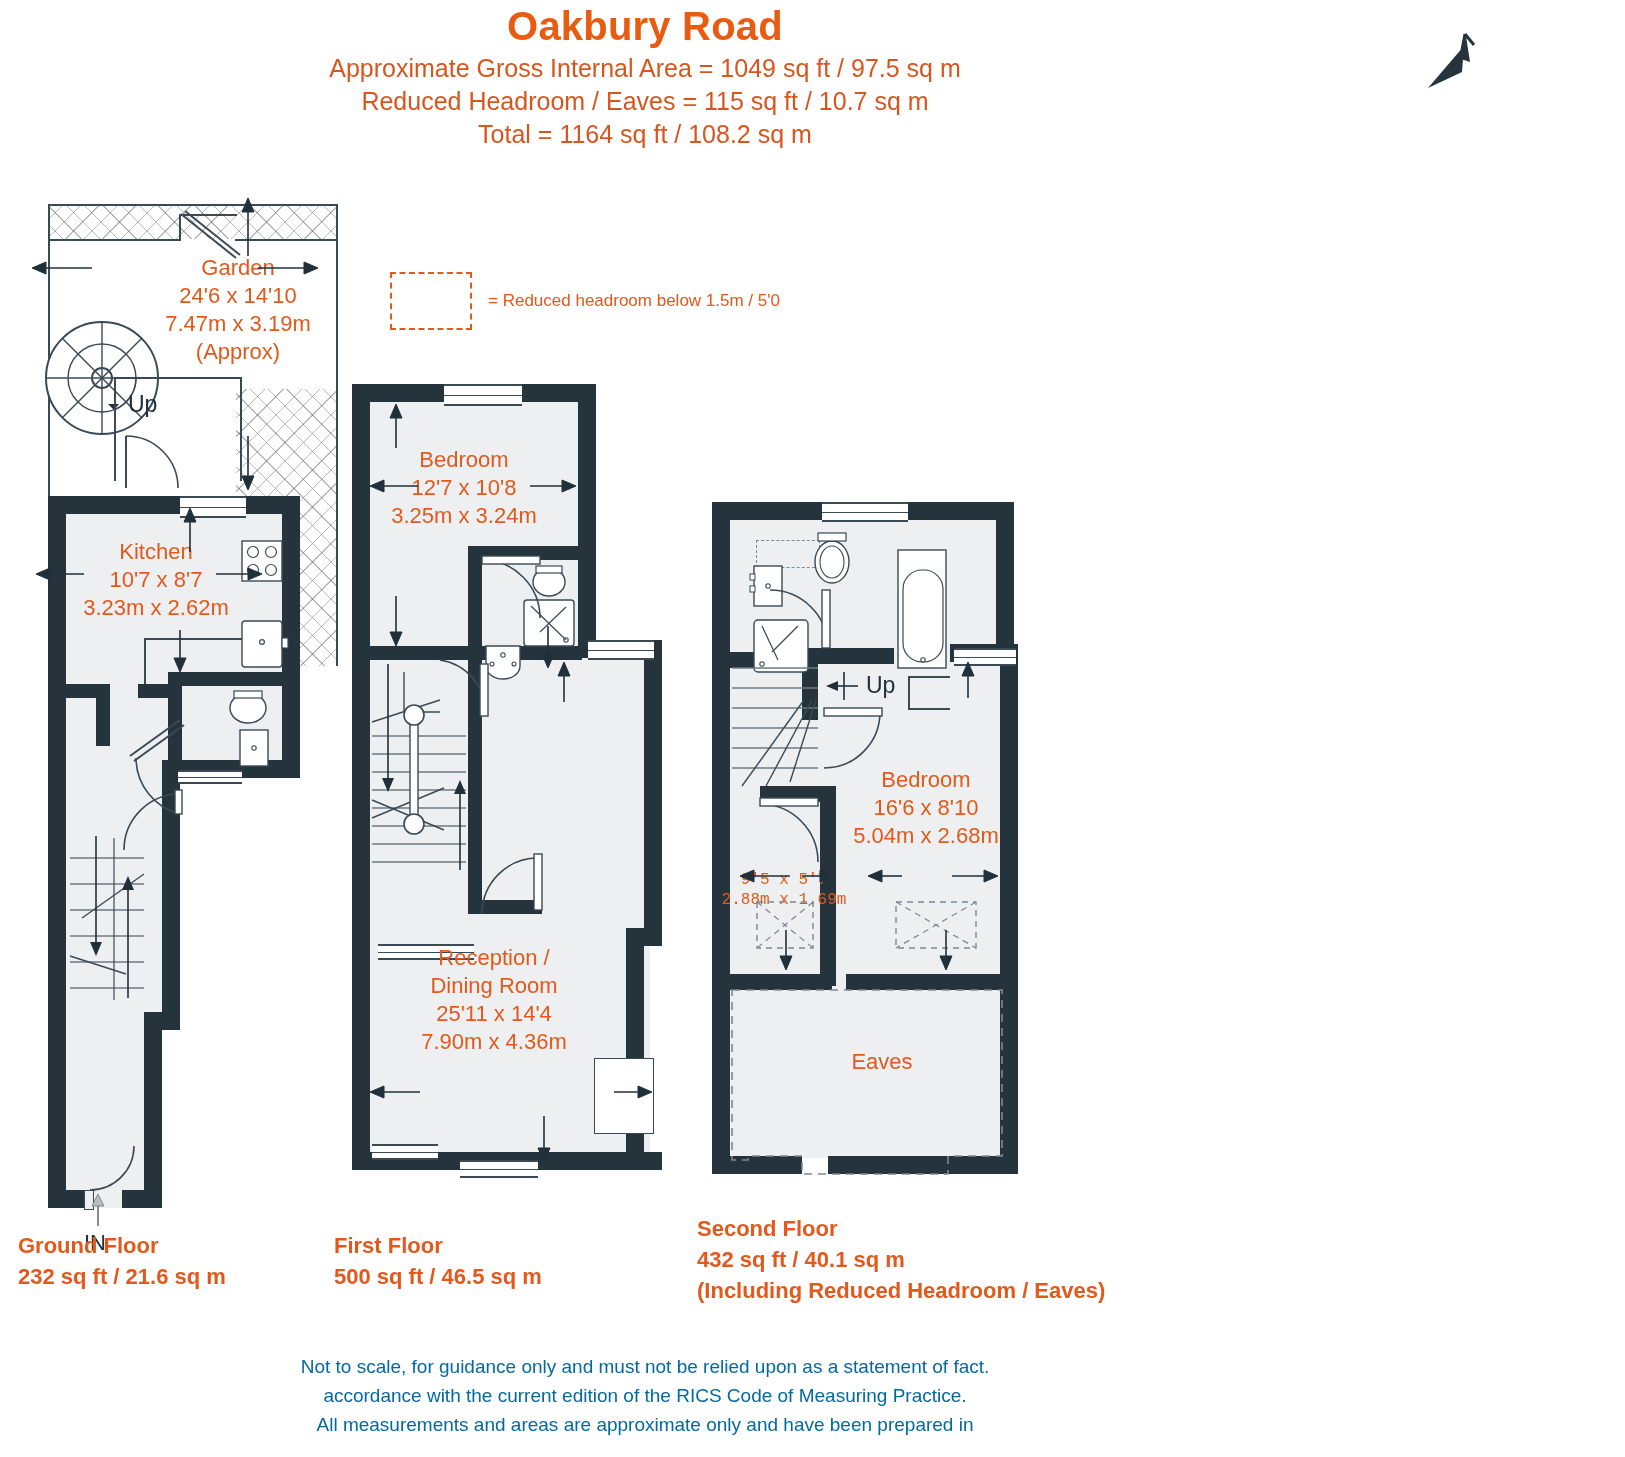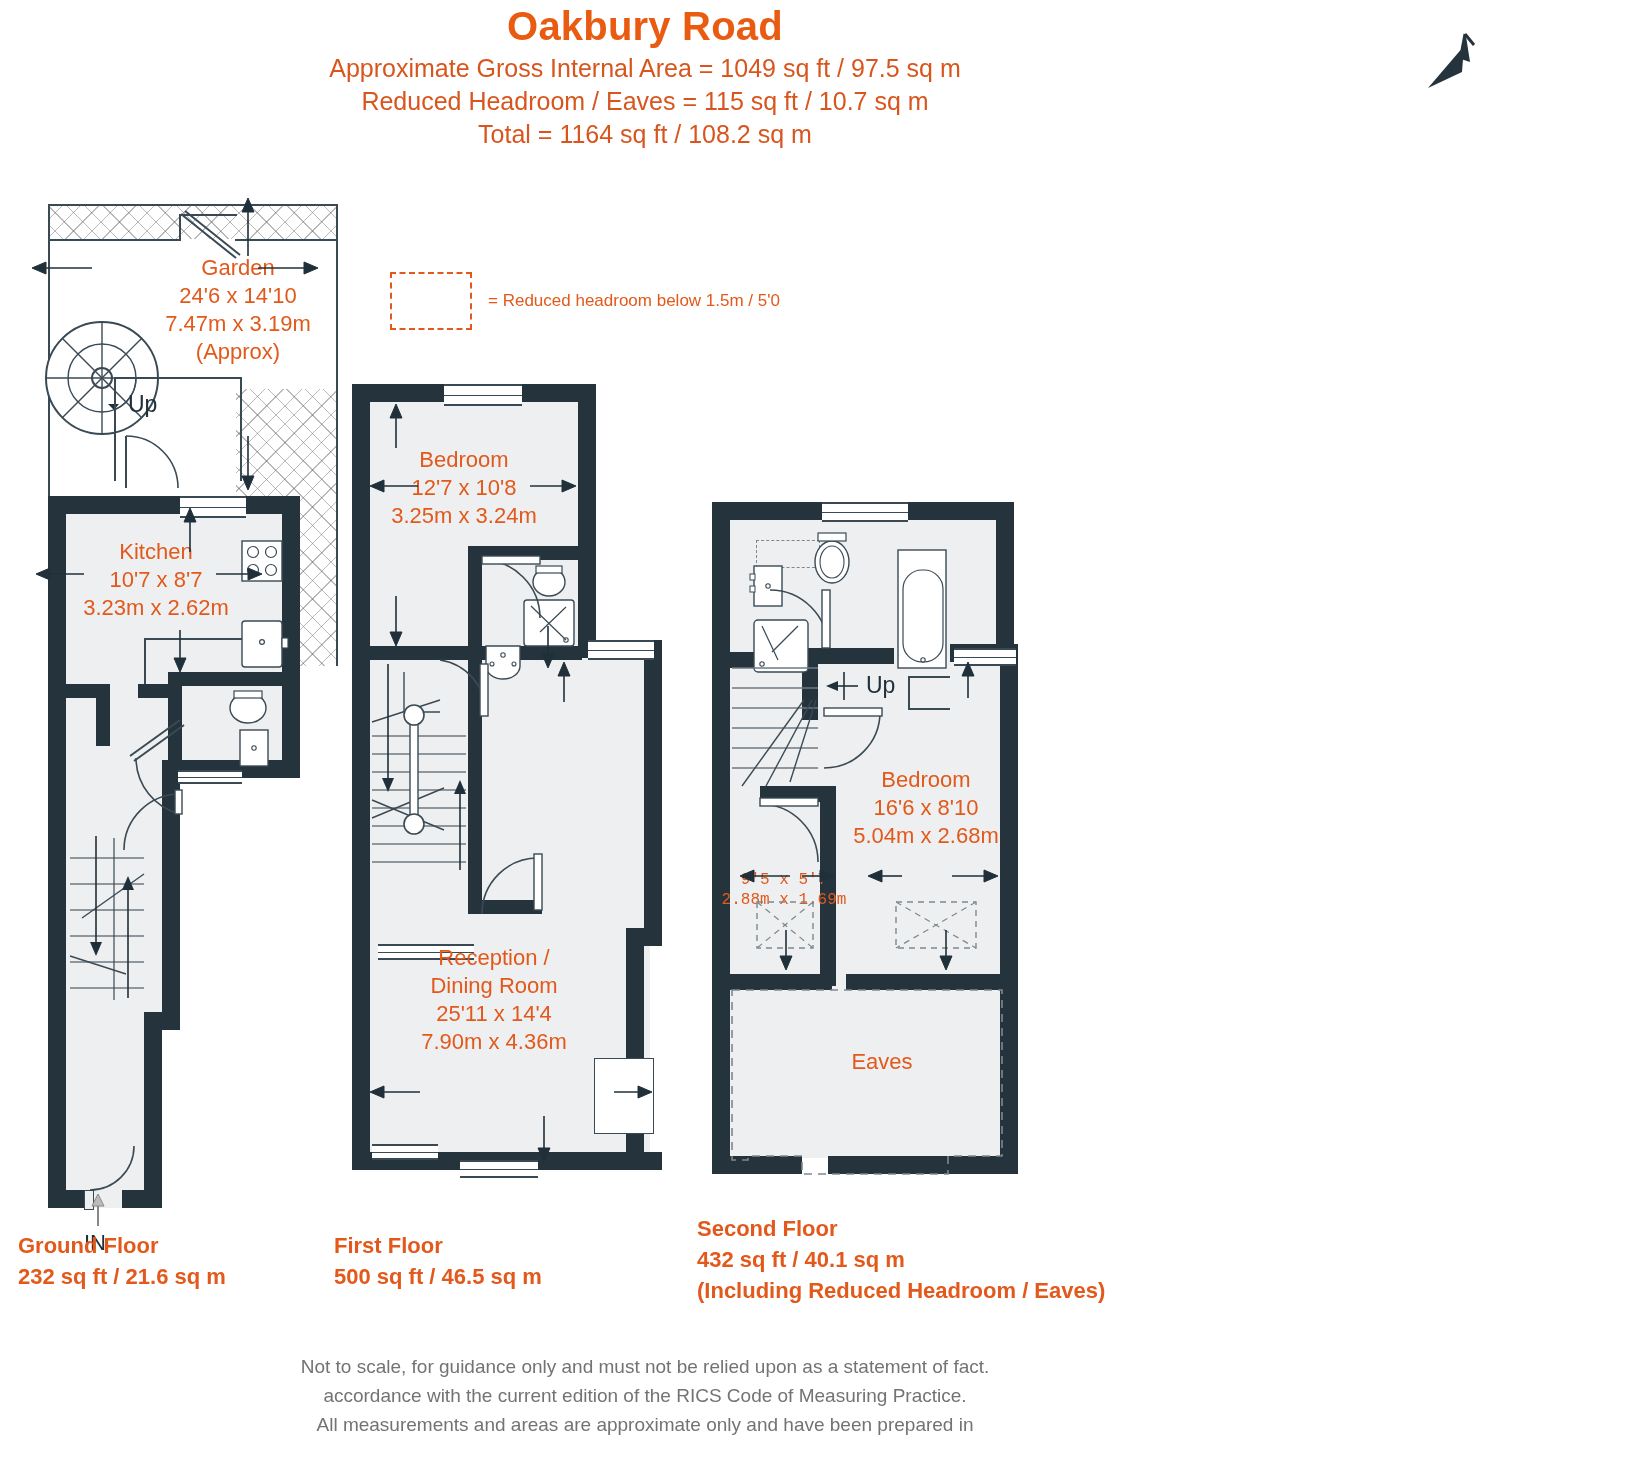--- a/index.html
+++ b/index.html
@@ -46,21 +46,21 @@
   .uplabel{position:absolute;color:#20303a;font-size:23px;}
   .inlabel{position:absolute;color:#20303a;font-size:22px;}
 
   
   .ovl{position:absolute;left:0;top:0;width:1625px;height:1457px;pointer-events:none;}
 
   
   .fcap{position:absolute;font-size:22px;font-weight:bold;color:#e2591b;line-height:31px;white-space:nowrap;}
 
   
-  #disclaimer{position:absolute;left:0;top:1352px;width:1290px;text-align:center;font-size:19px;line-height:29px;color:#737373;}
+  #disclaimer{position:absolute;left:0;top:1352px;width:1290px;text-align:center;font-size:19px;line-height:29px;color:#0369a1;}
 </style>
 </head>
 <body>
 
 <div class="page">
 
   <div id="header">
     <div id="title">Oakbury Road</div>
     <div class="sub">Approximate Gross Internal Area = 1049 sq ft / 97.5 sq m</div>
     <div class="sub">Reduced Headroom / Eaves = 115 sq ft / 10.7 sq m</div>

